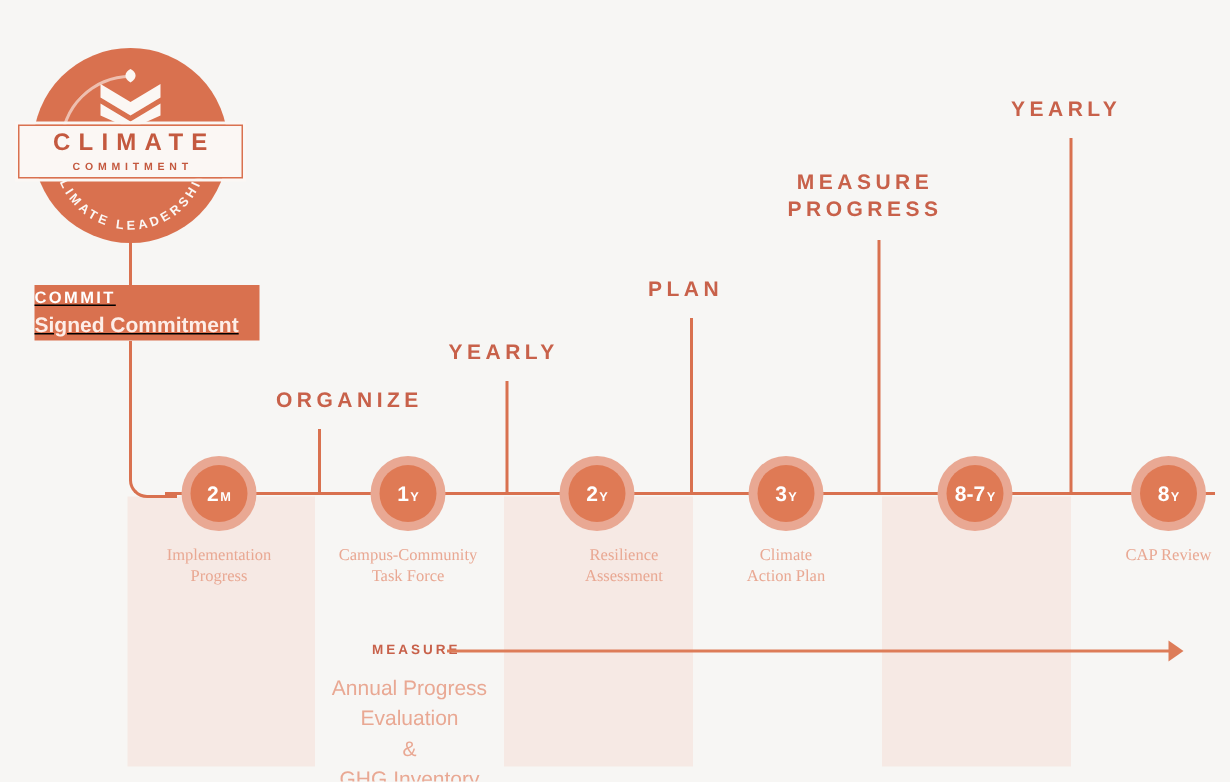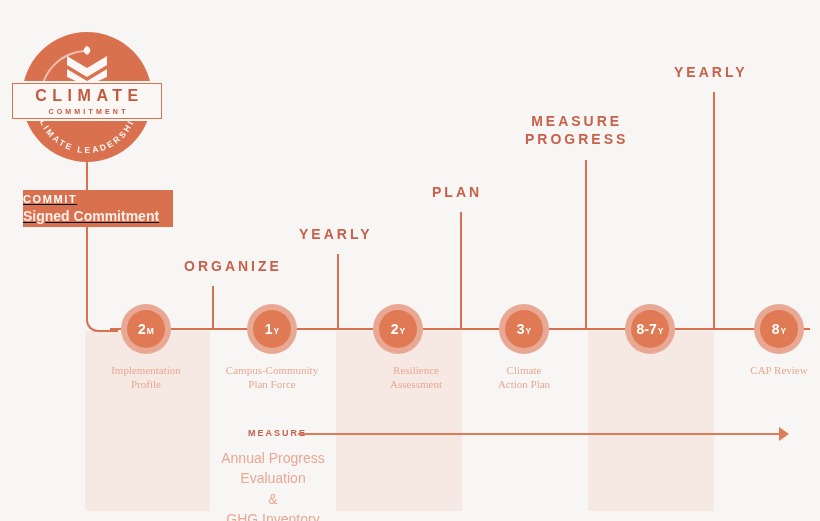--- a/index.html
+++ b/index.html
@@ -176,29 +176,29 @@
       <div class="phase-stem" style="left: 713px; top: 92px; height: 238px;"></div>
     </div>
   <div id="nodes">
       <div class="node" style="left: 121px; top: 304px;">
         <div class="node-inner">
           <span class="node-num">2</span>
           <span class="node-unit">M</span>
         </div>
       </div>
       <div class="node-cap" style="left: 71px; top: 364px; white-space: pre-line;">Implementation
-Profile</div>
+Progress</div>
       <div class="node" style="left: 247px; top: 304px;">
         <div class="node-inner">
           <span class="node-num">1</span>
           <span class="node-unit">Y</span>
         </div>
       </div>
       <div class="node-cap" style="left: 197px; top: 364px; white-space: pre-line;">Campus-Community
-Plan Force</div>
+Task Force</div>
       <div class="node" style="left: 373px; top: 304px;">
         <div class="node-inner">
           <span class="node-num">2</span>
           <span class="node-unit">Y</span>
         </div>
       </div>
       <div class="node-cap" style="left: 341px; top: 364px; white-space: pre-line;">Resilience
 Assessment</div>
       <div class="node" style="left: 499px; top: 304px;">
         <div class="node-inner">

